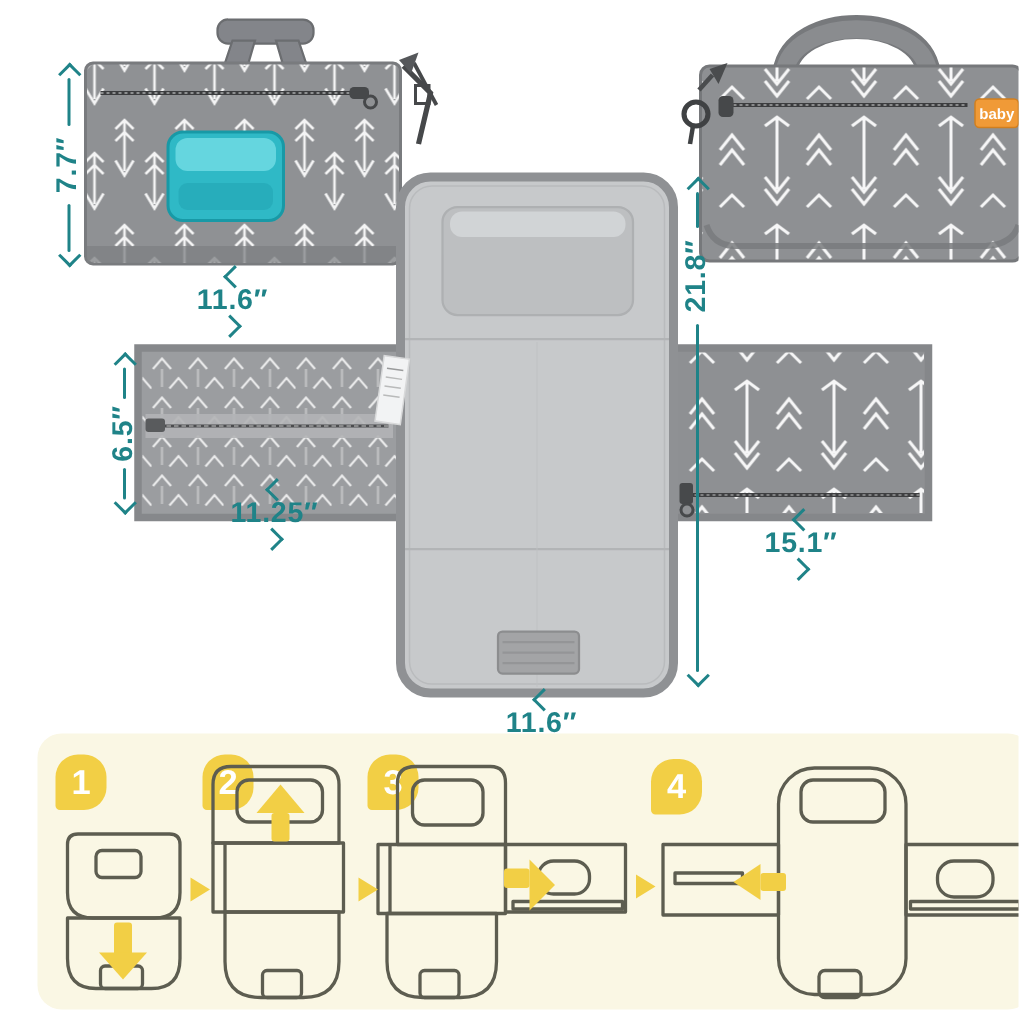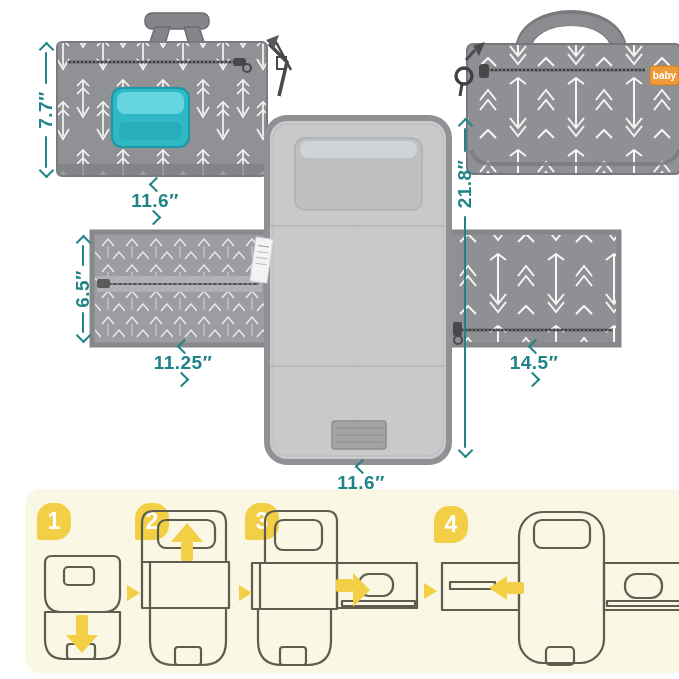--- a/index.html
+++ b/index.html
@@ -213,32 +213,32 @@
   <div class="dim dim-v" style="left:52px;top:237px;width:28px;height:104px;">
     <span class="ah u"></span>
     <span class="seg"></span>
     <span class="lblbox" style="height:46px;">
         <span class="lbl">6.5″</span>
       </span>
     <span class="seg"></span>
     <span class="ah d"></span>
   </div>
 
-  <div class="dim dim-h" style="left:80px;top:341px;width:172px;height:24px;">
+  <div class="dim dim-h" style="left:80px;top:341px;width:172px;height:24px;justify-content:flex-end;">
     <span class="ah l"></span>
     <span class="seg"></span>
     <span class="lbl">11.25″</span>
     <span class="seg"></span>
     <span class="ah r"></span>
   </div>
 
   <div class="dim dim-h" style="left:436px;top:341px;width:162px;height:24px;">
     <span class="ah l"></span>
     <span class="seg"></span>
-    <span class="lbl">14.5″</span>
+    <span class="lbl">15.1″</span>
     <span class="seg"></span>
     <span class="ah r"></span>
   </div>
 
   <div class="dim dim-h" style="left:252px;top:461px;width:184px;height:24px;">
     <span class="ah l"></span>
     <span class="seg"></span>
     <span class="lbl">11.6″</span>
     <span class="seg"></span>
     <span class="ah r"></span>

